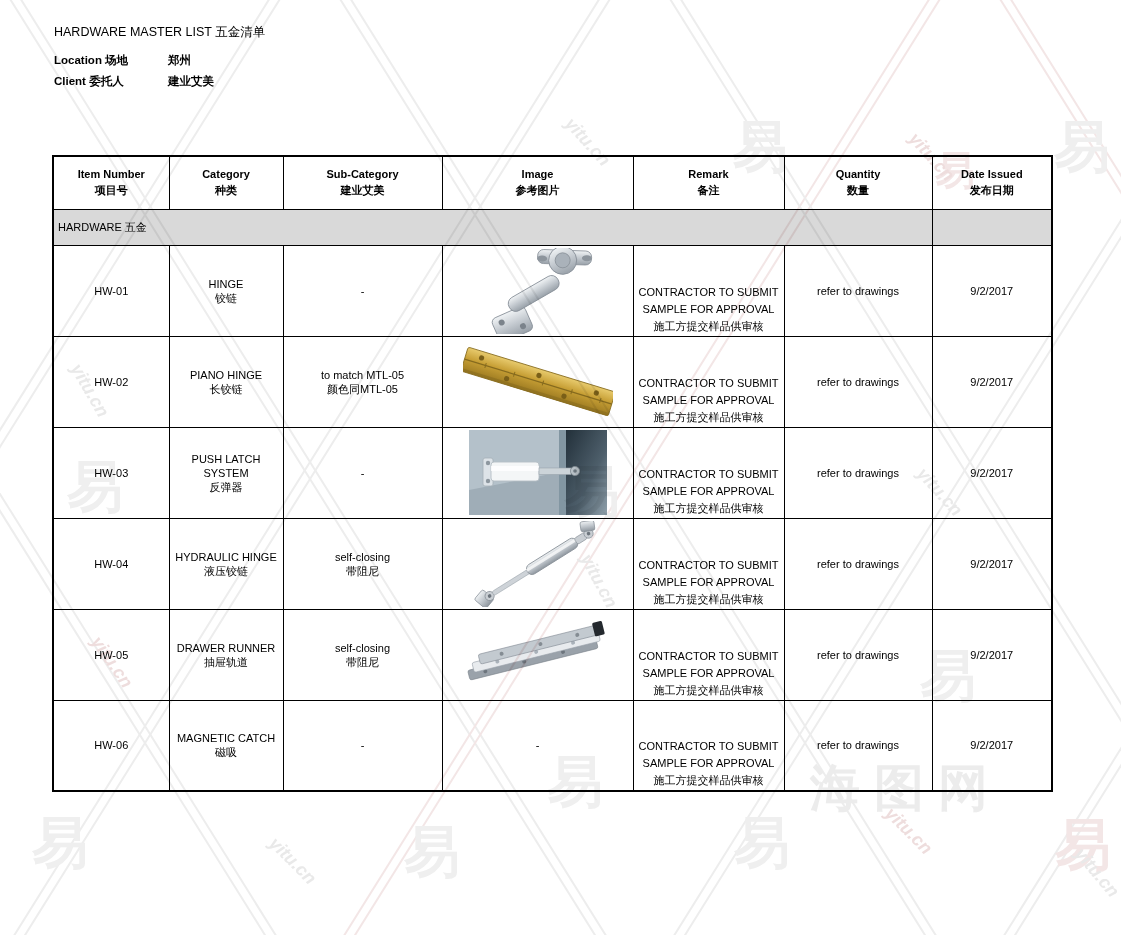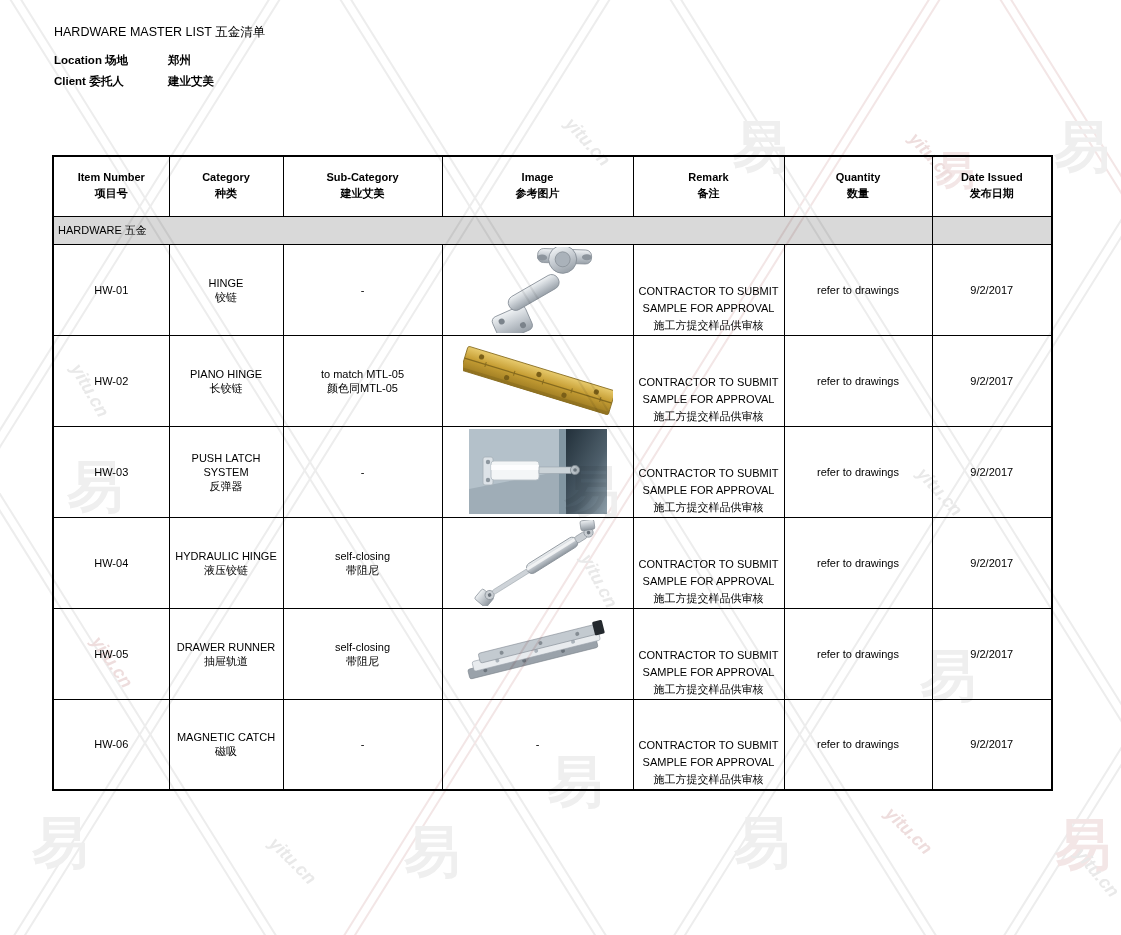--- a/index.html
+++ b/index.html
@@ -23,24 +23,24 @@
   
   .header-block{position:absolute;left:54px;top:24px;z-index:2;}
   .doc-title{font-size:12.5px;font-weight:normal;margin-bottom:9px;}
   .meta-row{display:flex;font-size:11.5px;font-weight:bold;line-height:20.5px;}
   .meta-label{width:114px;}
   
   .sheet{position:absolute;left:52px;top:155px;z-index:1;}
   table{border-collapse:collapse;table-layout:fixed;width:999px;border:2px solid #000;}
   th,td{border:1px solid #000;font-size:11px;text-align:center;vertical-align:middle;
     padding:1px 3px;overflow:hidden;}
-  thead tr{height:60px;}
+  thead tr{height:53px;}
   th{font-weight:bold;}
   th .zh{font-weight:bold;margin-top:3px;}
-  tr.section-row{height:28px;}
+  tr.section-row{height:36px;}
   tr.section-row td{background:#d9d9d9;text-align:left;padding-left:4px;font-size:11px;}
   tr.data-row{height:91px;}
   .cell-line{line-height:14px;}
   .remark-en{line-height:17px;margin-top:36px;}
   .remark-zh{line-height:15px;margin-top:1px;}
   .img-wrap{display:flex;align-items:center;justify-content:center;height:100%;}
 </style>
 </head>
 <body>
 
@@ -370,13 +370,14 @@
   <span class="wm-site" style="left:568px;top:110px;transform:rotate(48deg);">yitu.cn</span>
   <span class="wm-site pink" style="left:912px;top:125px;transform:rotate(48deg);">yitu.cn</span>
   <span class="wm-site" style="left:75px;top:355px;transform:rotate(60deg);">yitu.cn</span>
   <span class="wm-site" style="left:585px;top:545px;transform:rotate(62deg);">yitu.cn</span>
   <span class="wm-site" style="left:920px;top:460px;transform:rotate(48deg);">yitu.cn</span>
   <span class="wm-site pink" style="left:95px;top:628px;transform:rotate(55deg);">yitu.cn</span>
   <span class="wm-site" style="left:272px;top:830px;transform:rotate(45deg);">yitu.cn</span>
   <span class="wm-site pink" style="left:888px;top:800px;transform:rotate(45deg);">yitu.cn</span>
   <span class="wm-site" style="left:1078px;top:840px;transform:rotate(50deg);">yitu.cn</span>
 
+  <div class="wm-brand">海图网</div>
 </div>
 
 </body></html>

